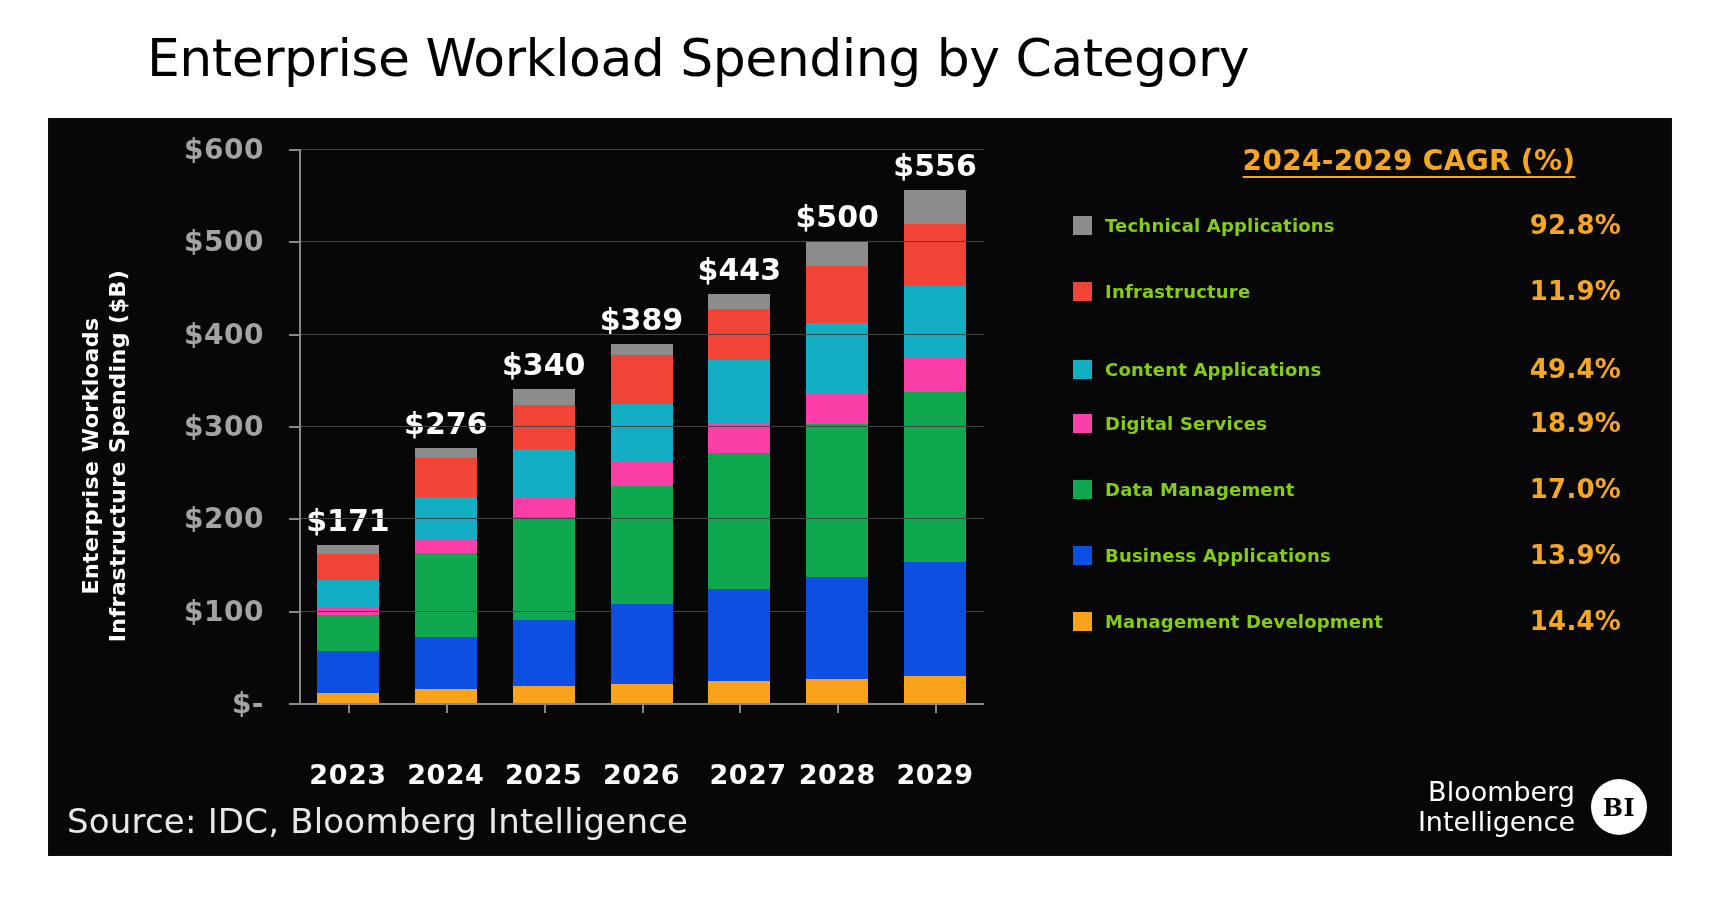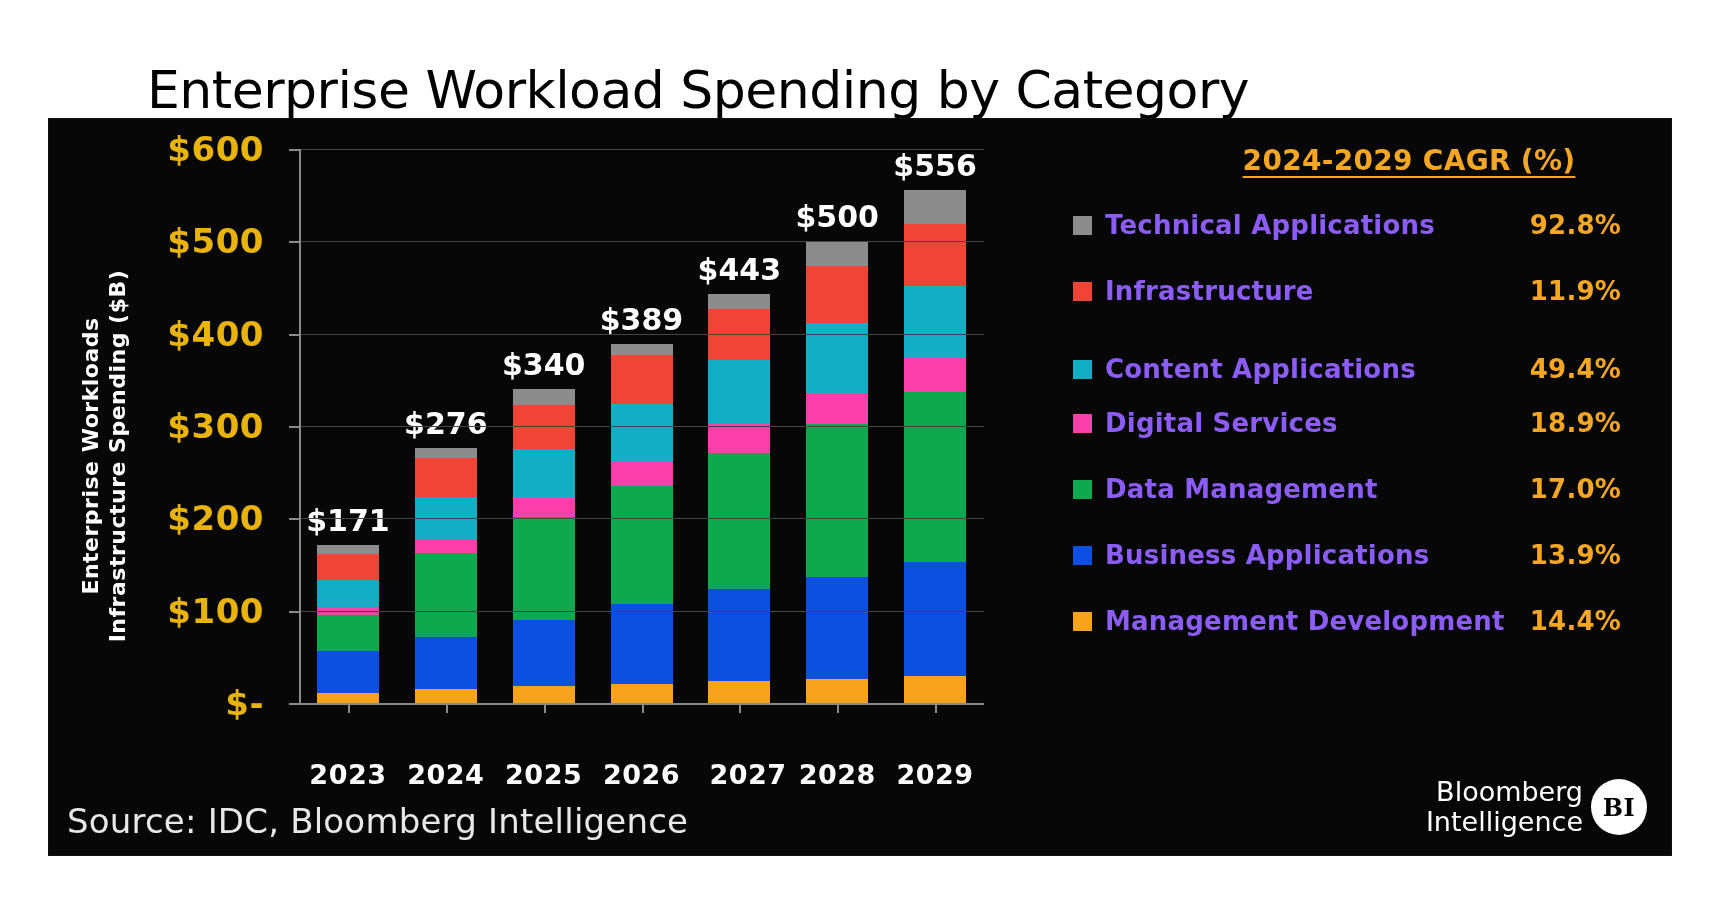--- a/index.html
+++ b/index.html
@@ -10,21 +10,20 @@
   }
   .page{position:relative;width:1720px;height:904px;}
 
   .chart-title{
     position:absolute;left:0;top:28px;width:1396px;
     text-align:center;
     font-family:"DejaVu Sans", sans-serif;
     font-size:52px;font-weight:400;color:#000;
     letter-spacing:-0.5px;
     white-space:nowrap;
-    margin-top:32px;
   }
 
   .panel{
     position:absolute;left:48px;top:118px;
     width:1624px;height:738px;
     background:#070707;
     border:1px solid #111;
     box-sizing:border-box;
   }
 
@@ -37,21 +36,21 @@
     transform:rotate(-90deg);
     transform-origin:center center;
     text-align:center;
     color:#ffffff;font-weight:bold;font-size:22px;
     line-height:27px;
     letter-spacing:0.5px;
   }
 
   .ytick{
     position:absolute;right:0;width:150px;text-align:right;
-    color:#eab308;font-weight:bold;font-size:34px;
+    color:#a3a3a3;font-weight:bold;font-size:28px;
     letter-spacing:0.5px;
     transform:translateY(-50%);
   }
   .yticks{position:absolute;left:30px;top:0;width:185px;height:738px;}
 
   .axes{position:absolute;left:215px;top:0;width:720px;height:738px;}
   .gridline{position:absolute;left:35px;width:685px;height:1px;background:#444;}
   .axis-v{position:absolute;left:35px;top:30px;width:2px;height:555px;background:#8a8a8a;}
   .axis-h{position:absolute;left:35px;top:584px;width:685px;height:2px;background:#8a8a8a;}
   .tickmark{position:absolute;left:25px;width:12px;height:2px;background:#8a8a8a;}
@@ -88,38 +87,38 @@
     white-space:nowrap;
   }
   .legend-row{
     position:absolute;left:0;width:624px;height:40px;
     display:flex;align-items:center;
   }
   .swatch{
     width:19px;height:19px;flex:0 0 19px;margin-left:24px;margin-right:13px;
   }
   .legend-label{
-    color:#8b5cf6;font-weight:bold;font-size:26px;
+    color:#84cc16;font-weight:bold;font-size:18px;
     letter-spacing:0.2px;white-space:nowrap;
   }
   .legend-val{
     position:absolute;right:52px;
     color:#f5a623;font-weight:bold;font-size:26px;
     letter-spacing:0.2px;
   }
 
   
   .source{
     position:absolute;left:18px;bottom:14px;
     color:#e8e8e8;font-size:34px;font-weight:400;
     letter-spacing:0.2px;white-space:nowrap;
   }
   .brand{
     position:absolute;right:24px;bottom:18px;
-    display:flex;align-items:center;gap:8px;
+    display:flex;align-items:center;gap:16px;
   }
   .brand-txt{
     color:#ffffff;font-size:27px;font-weight:400;
     line-height:30px;text-align:right;
   }
   .brand-mark{
     width:56px;height:56px;border-radius:50%;
     background:#ffffff;color:#000;
     display:flex;align-items:center;justify-content:center;
     font-family:"DejaVu Serif", serif;

